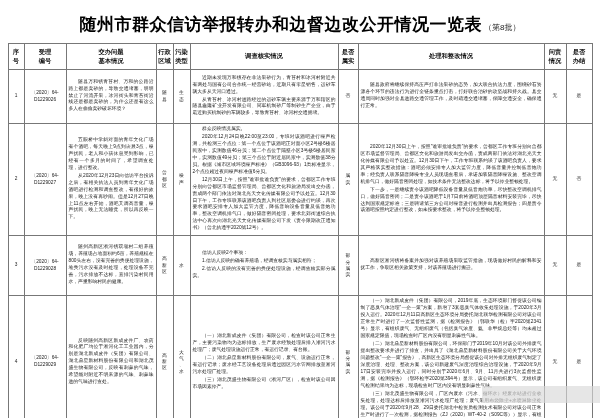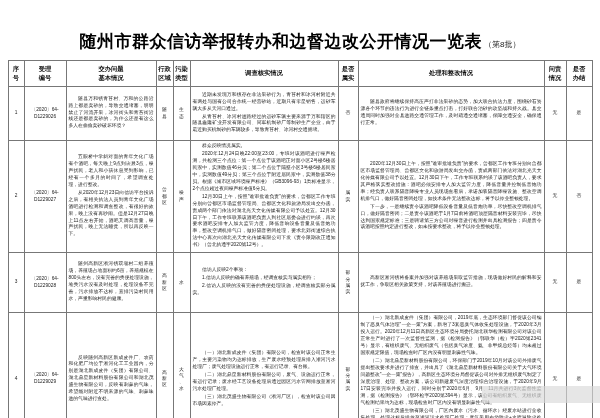--- a/index.html
+++ b/index.html
@@ -1,21 +1,21 @@
 <!DOCTYPE html>
 <html><head>
 <meta charset="utf-8">
 <style>
   html,body{margin:0;padding:0;}
   body{
     width:600px;height:418px;background:#ffffff;position:relative;
     font-family:"Liberation Sans","DejaVu Sans",sans-serif;color:#1c1c1c;
     overflow:hidden;
   }
-  .title-wrap{text-align:center;padding-top:13px;white-space:nowrap;margin-top:17px;}
+  .title-wrap{text-align:center;padding-top:13px;white-space:nowrap;}
   .doc-title{font-size:17px;font-weight:bold;letter-spacing:0.5px;color:#000;display:inline;}
   .doc-title-suffix{font-size:8px;font-weight:normal;color:#222;display:inline;margin-left:2px;}
   table.main{
     border-collapse:collapse;table-layout:fixed;width:584px;margin:7px auto 0 auto;
   }
   th,td{border:0.6px solid #777;overflow:hidden;}
   th{
     font-size:6.3px;font-weight:bold;text-align:center;vertical-align:middle;
     padding:1px;line-height:1.35;white-space:pre-line;color:#111;
   }

